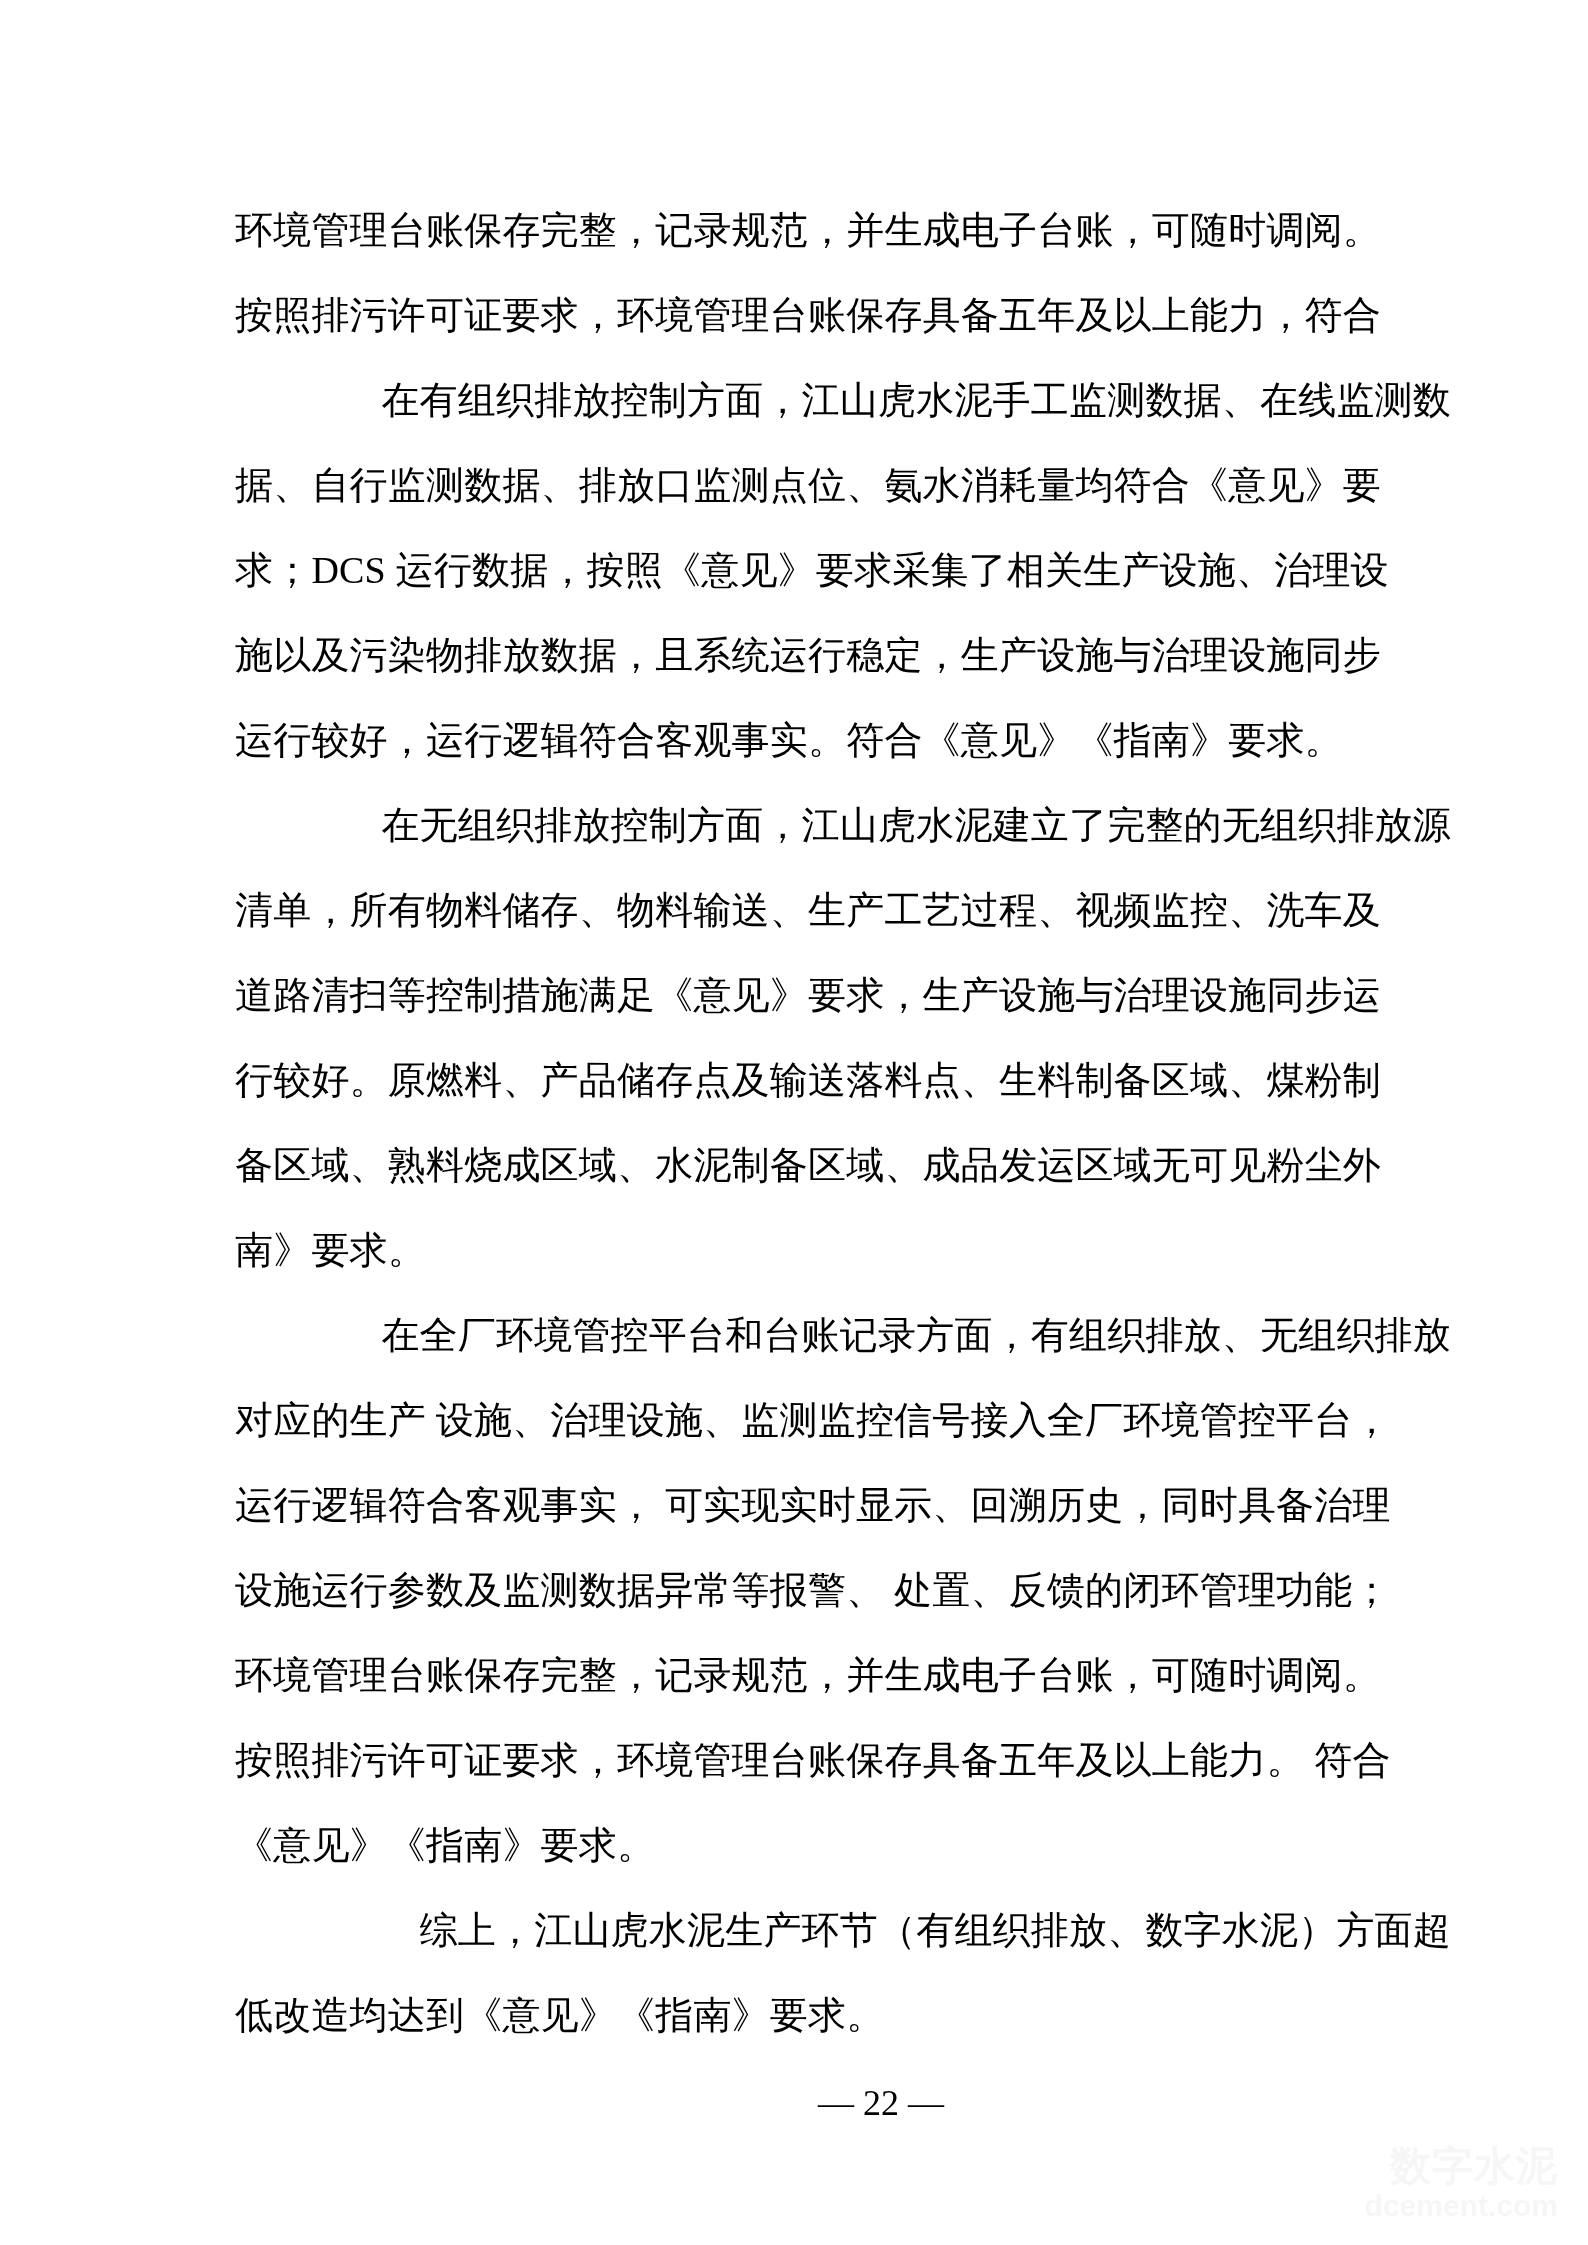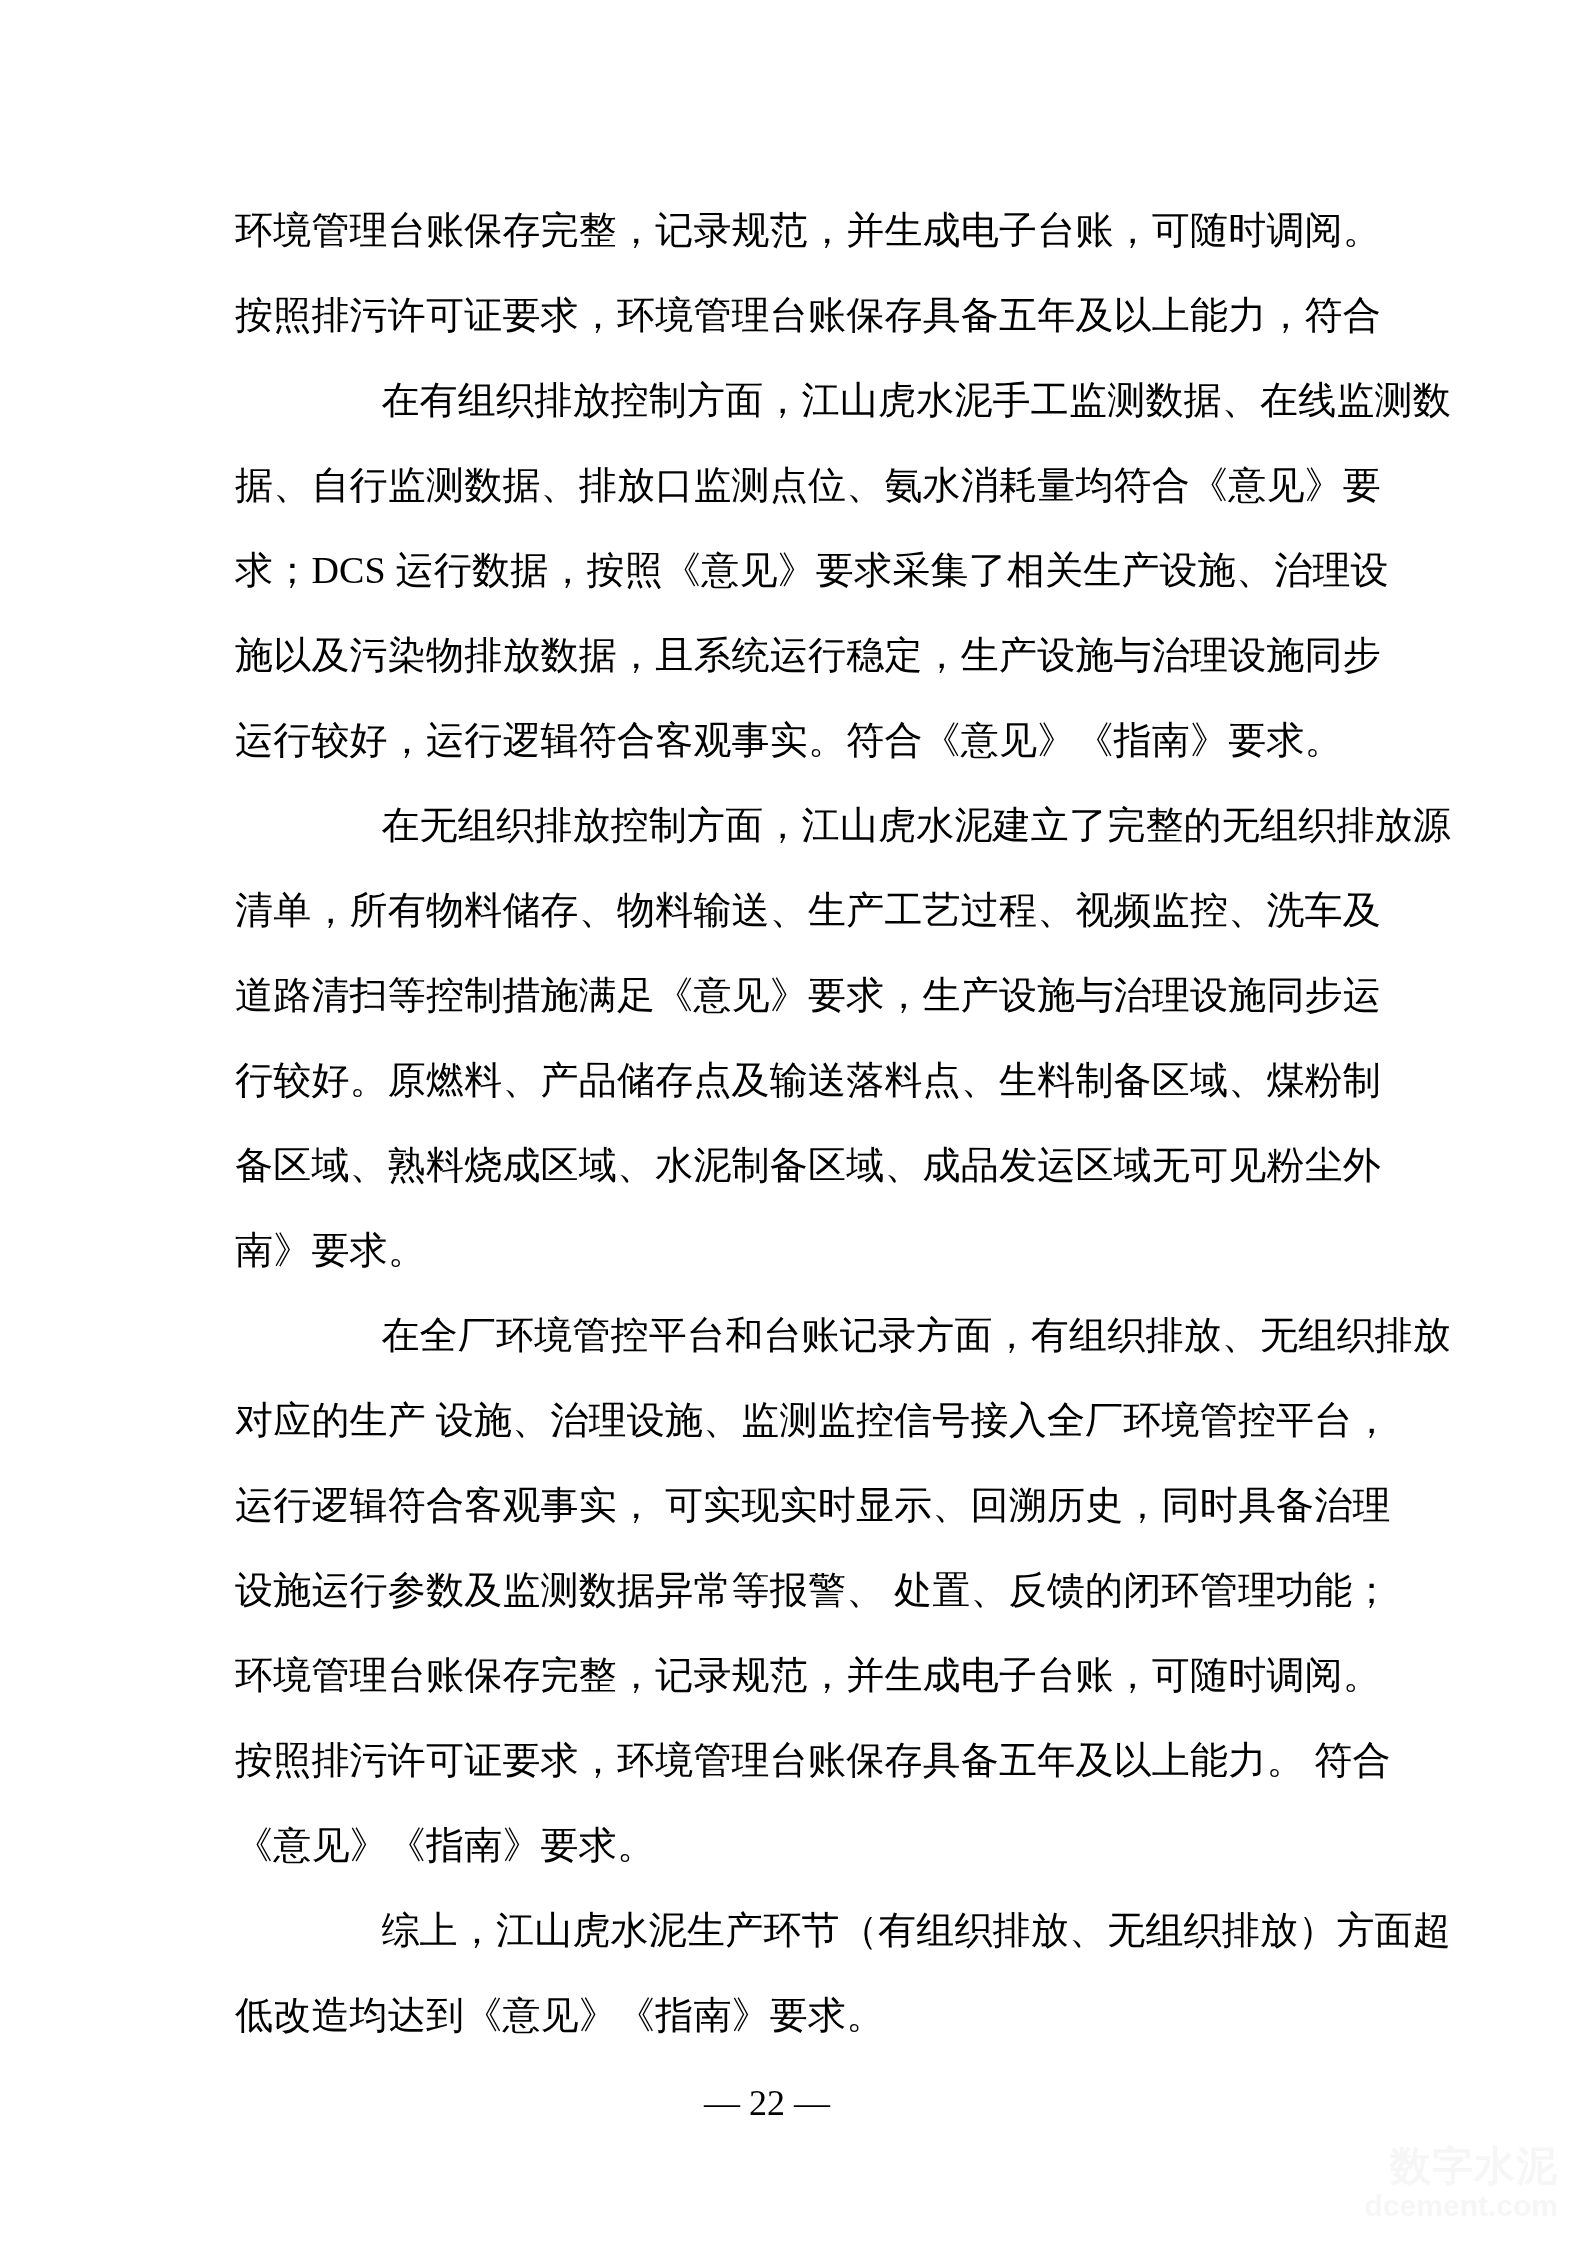--- a/index.html
+++ b/index.html
@@ -31,21 +31,21 @@
     font-weight:bold;
     font-size:39px;
     letter-spacing:0.5px;
   }
   .paragraph{margin:0;padding:0;}
   .page-number{
     position:absolute;
     top:2067px;
     left:704px;
     width:240px;
-    text-align:left;
+    text-align:right;
     font-size:36px;
     line-height:73px;
     white-space:pre;
   }
   .watermark{
     position:absolute;
     top:2144px;
     right:30px;
     text-align:right;
     color:#f6f6f6;
@@ -96,21 +96,21 @@
       <p class="line indent">在全厂环境管控平台和台账记录方面，有组织排放、无组织排放</p>
       <p class="line">对应的生产 设施、治理设施、监测监控信号接入全厂环境管控平台，</p>
       <p class="line">运行逻辑符合客观事实， 可实现实时显示、回溯历史，同时具备治理</p>
       <p class="line">设施运行参数及监测数据异常等报警、 处置、反馈的闭环管理功能；</p>
       <p class="line">环境管理台账保存完整，记录规范，并生成电子台账，可随时调阅。</p>
       <p class="line">按照排污许可证要求，环境管理台账保存具备五年及以上能力。 符合</p>
       <p class="line">《意见》《指南》要求。</p>
     </div>
 
     <div class="paragraph">
-      <p class="line indent">综上，江山虎水泥生产环节（有组织排放、无组织排放）方面超</p>
+      <p class="line indent">综上，江山虎水泥生产环节（有组织排放、数字水泥）方面超</p>
       <p class="line">低改造均达到《意见》《指南》要求。</p>
     </div>
 
   </div>
 
   <div class="page-number">— 22 —</div>
 
   <div class="watermark">
     <div class="wm-title">数字水泥</div>
     <div class="wm-domain">dcement.com</div>

